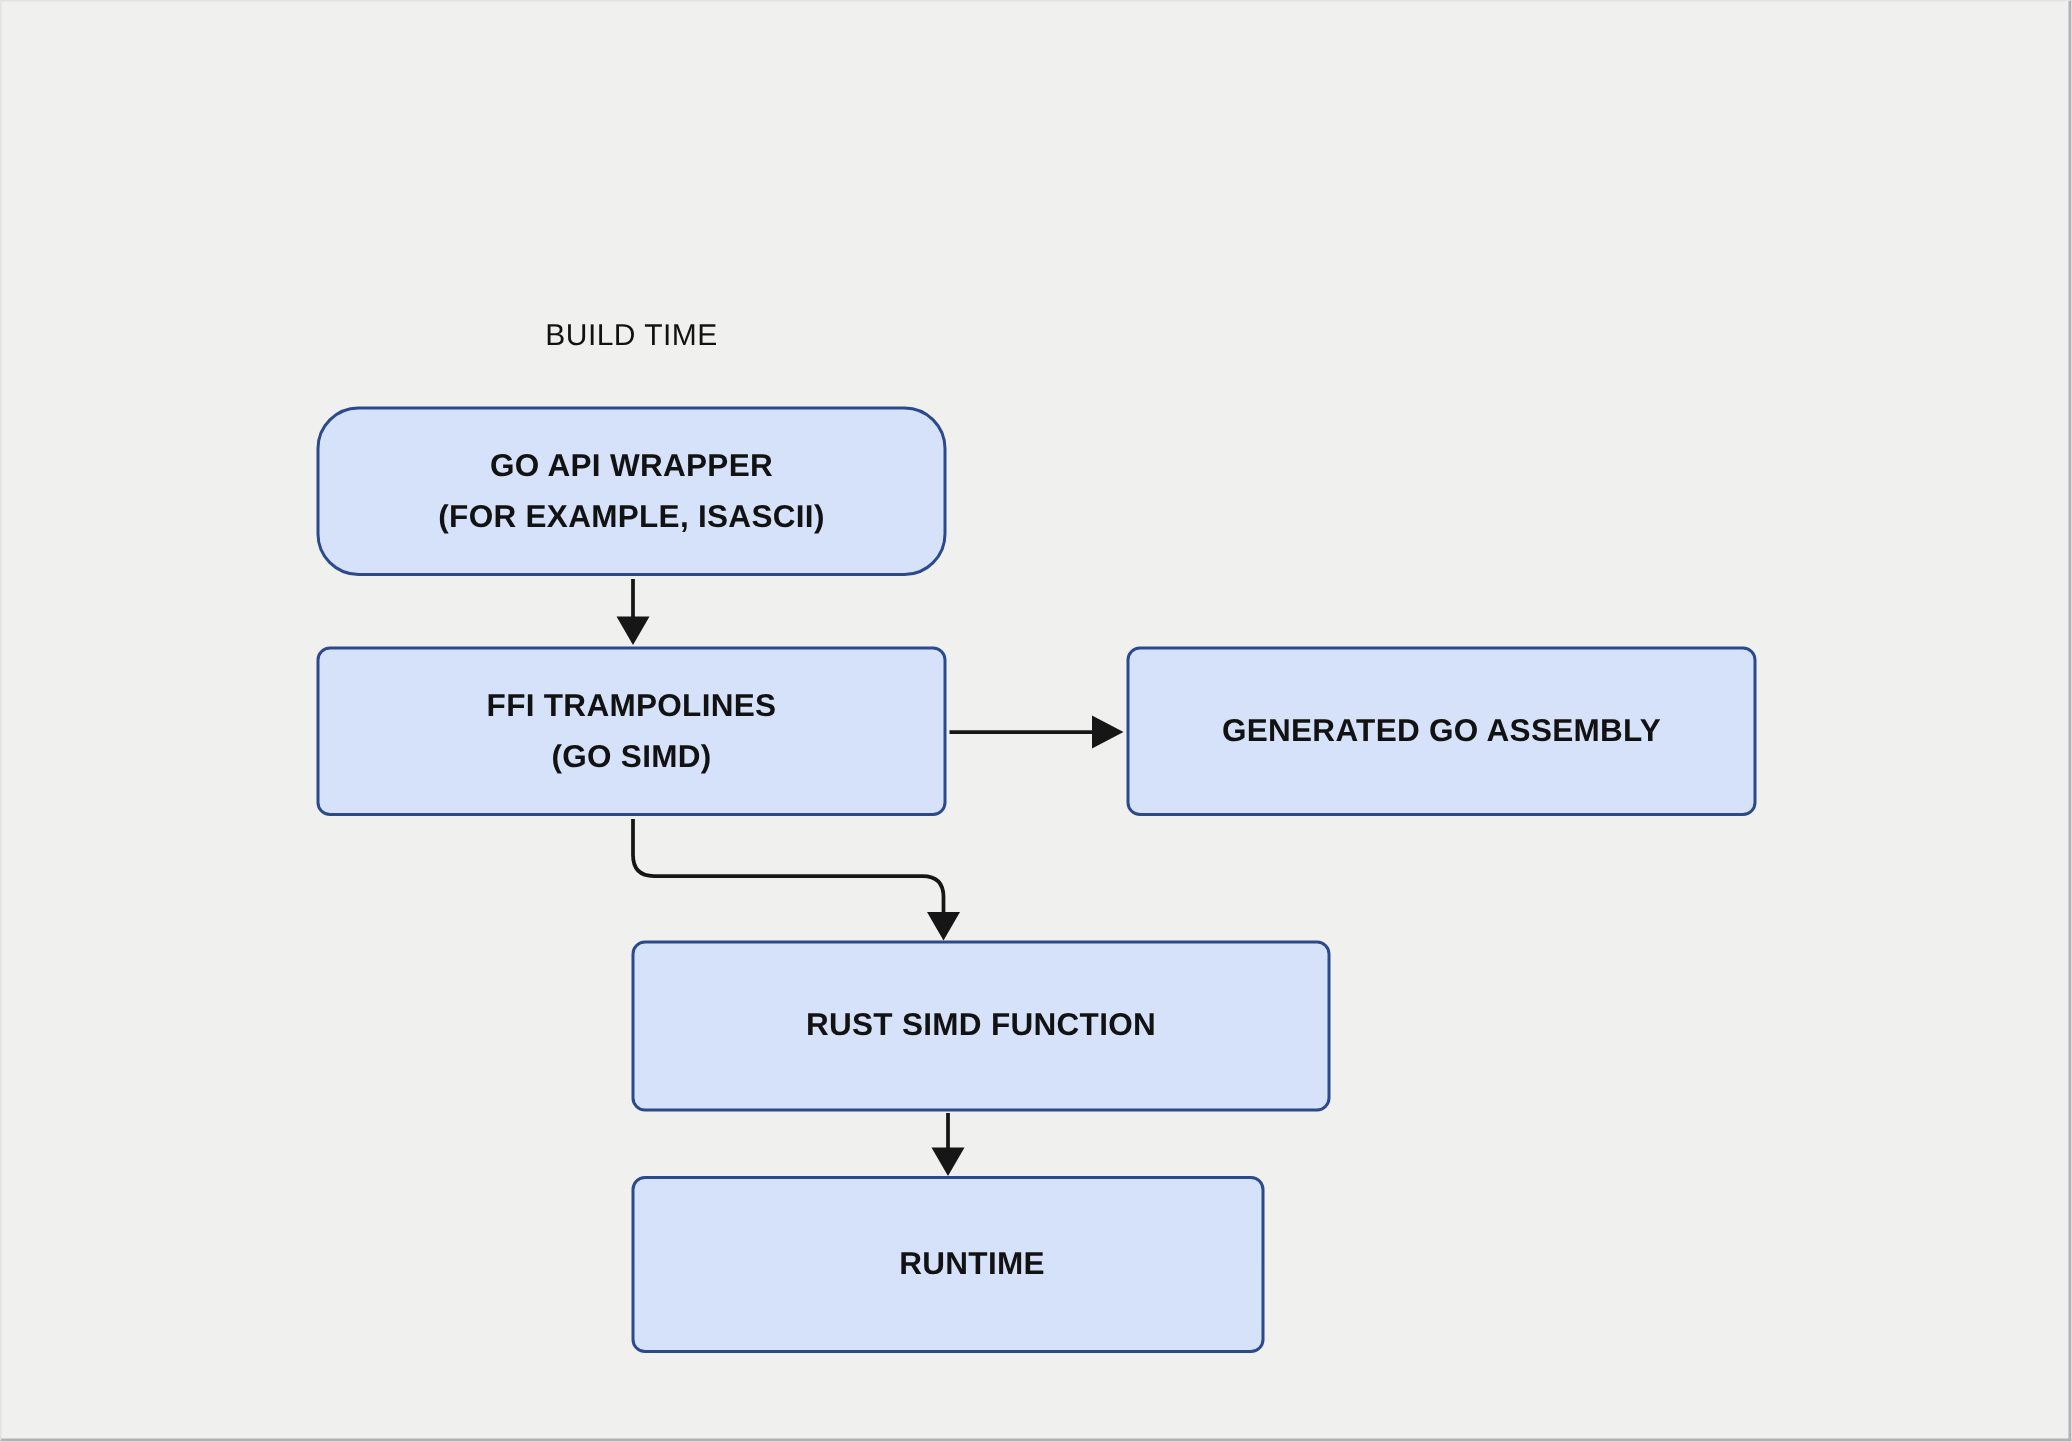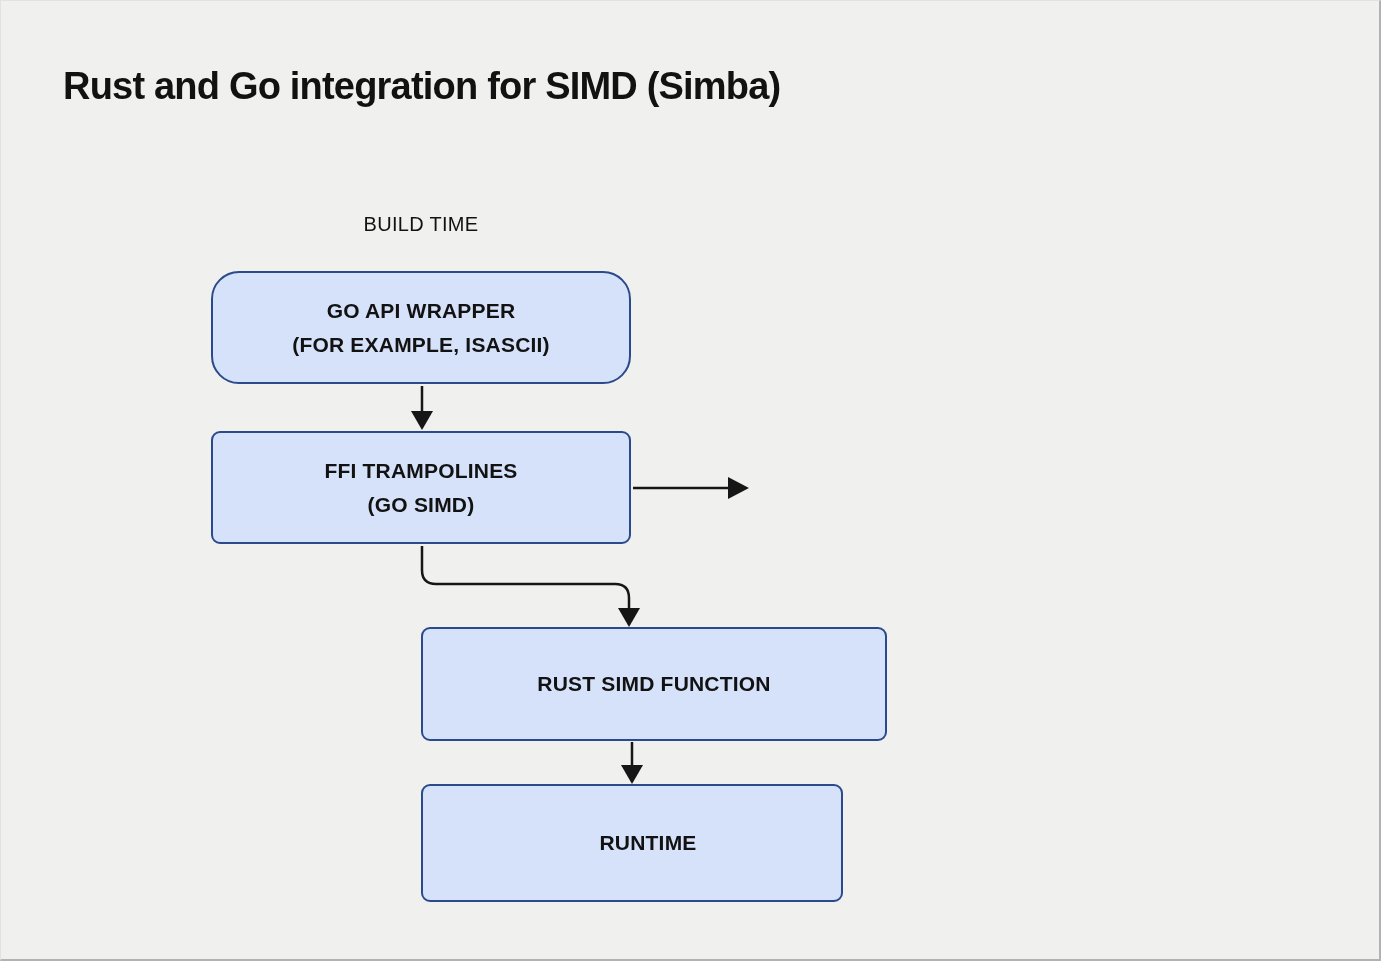--- a/index.html
+++ b/index.html
@@ -73,35 +73,37 @@
   }
   .arrow-layer polygon {
     fill: var(--arrow, #161616);
   }
 </style>
 </head>
 <body>
 
 <div class="canvas">
 
-  <h1 class="title">Rust and Go integration for SIMD (Simba)</h1>
 
   <div class="phase-label" style="left:210px; top:212px; width:420px;">BUILD TIME</div>
 
 
   <div class="node" style="left:210px; top:270px; width:420px; height:113px;border-radius:28px;">
     <span>GO API WRAPPER</span>
     <span>(FOR EXAMPLE, ISASCII)</span>
   </div>
 
   <div class="node" style="left:210px; top:430px; width:420px; height:113px;">
     <span>FFI TRAMPOLINES</span>
     <span>(GO SIMD)</span>
   </div>
 
+  <div class="node" style="left:750px; top:430px; width:420px; height:113px;">
+    <span>GENERATED GO ASSEMBLY</span>
+  </div>
 
   <div class="node" style="left:420px; top:626px; width:466px; height:114px;">
     <span>RUST SIMD FUNCTION</span>
   </div>
 
   <div class="node" style="left:420px; top:783px; width:422px; height:118px;padding-left:32px;">
     <span>RUNTIME</span>
   </div>
 
   <svg class="arrow-layer" viewBox="0 0 1381 961" xmlns="http://www.w3.org/2000/svg">

